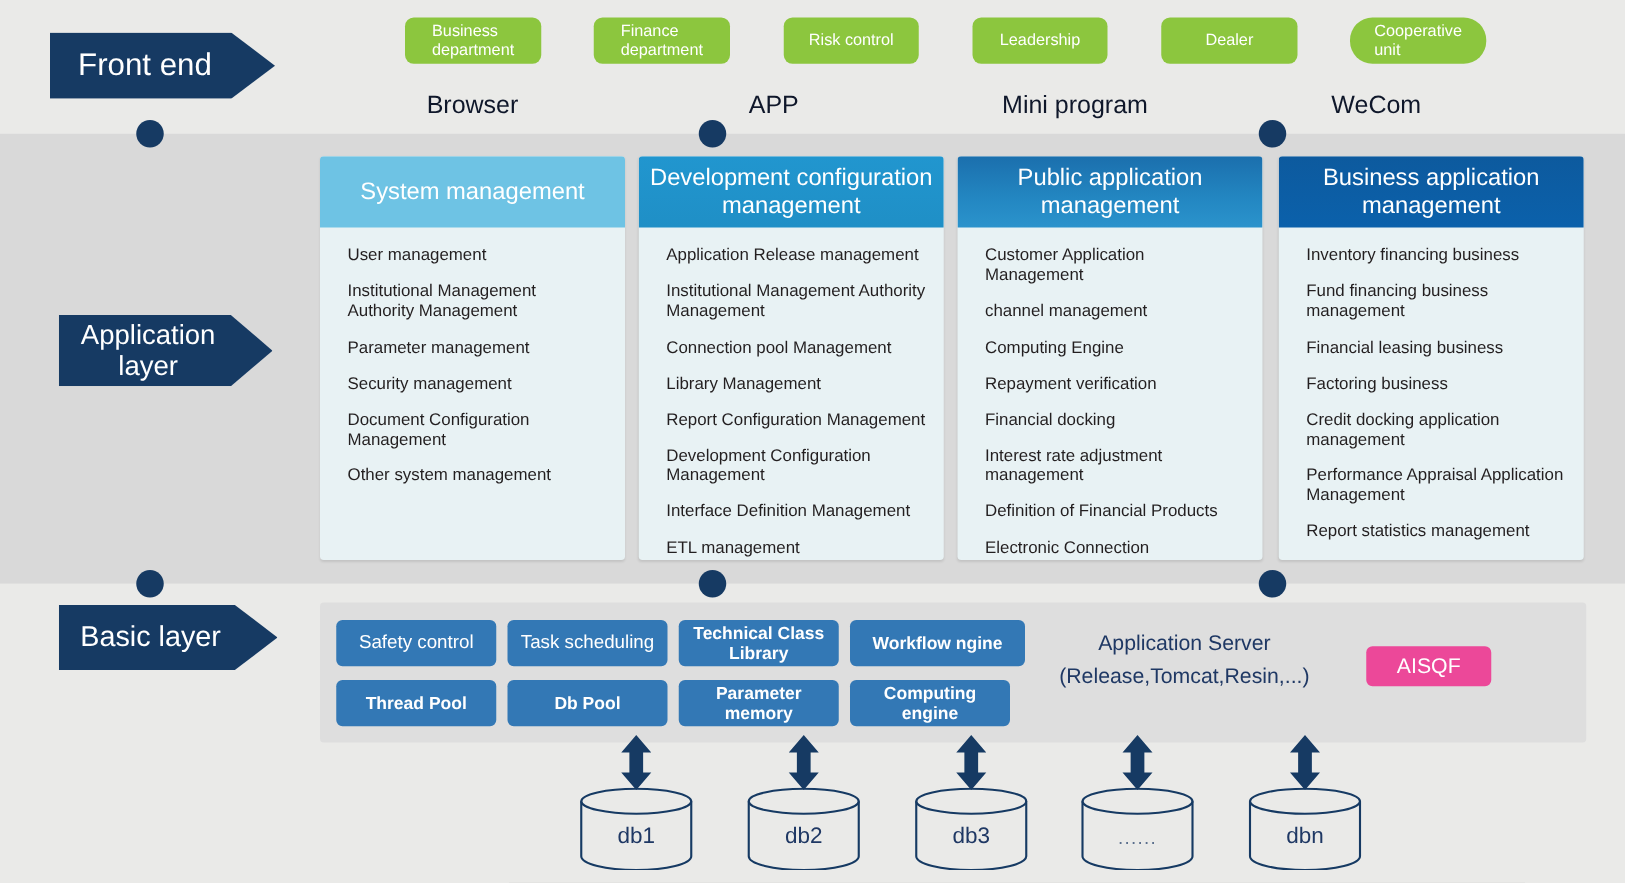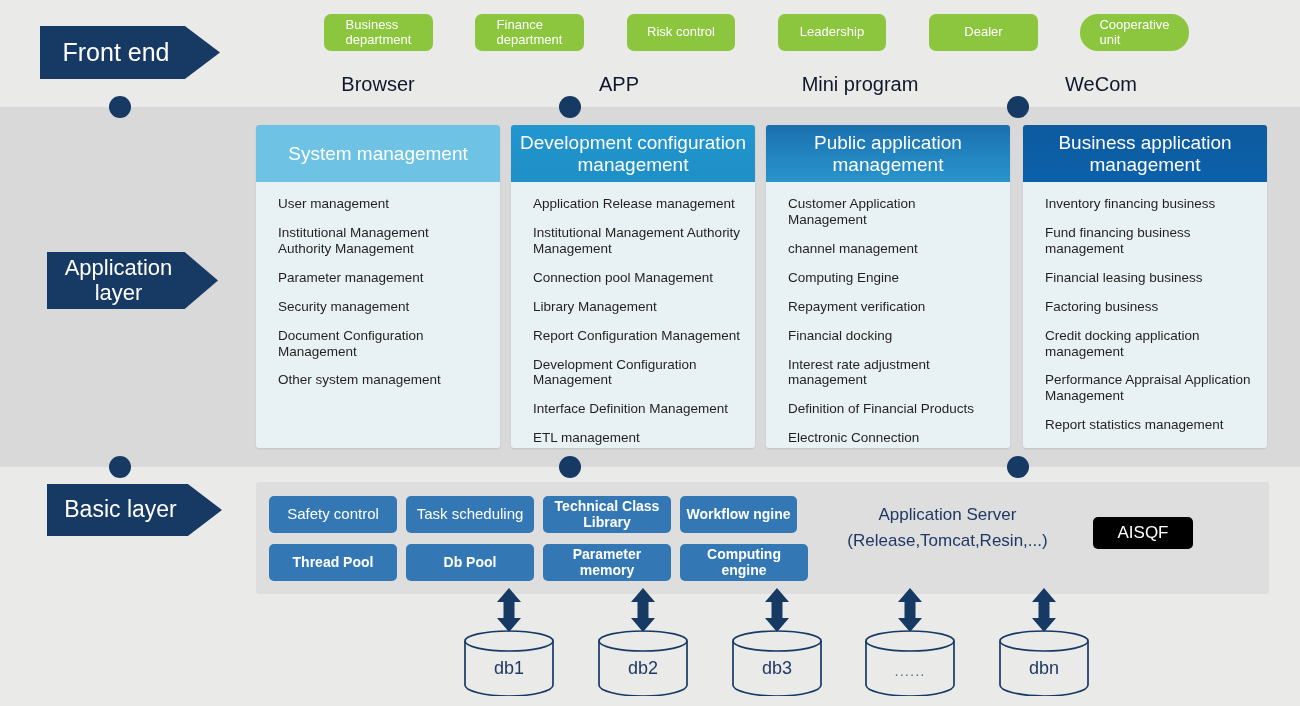--- a/index.html
+++ b/index.html
@@ -126,21 +126,21 @@
     position:absolute;
     left:820px;top:502px;width:255px;
     color:#1f3864;
     font-size:17px;
     text-align:center;
     line-height:1.5;
   }
   .aisqf{
     position:absolute;
     left:1093px;top:517px;width:100px;height:32px;
-    background:#000000;
+    background:#ec4899;
     color:#ffffff;
     border-radius:5px;
     font-size:17px;
     display:flex;align-items:center;justify-content:center;
   }
 
   
   .dbarrow{position:absolute;width:26px;height:44px;}
   .cyl-label{
     position:absolute;
@@ -276,21 +276,21 @@
   <div id="chips-host">
       <div class="blue-chip chip-light" style="left: 269px; top: 496px; width: 128px;">
         <span>Safety control</span>
       </div>
       <div class="blue-chip chip-light" style="left: 406px; top: 496px; width: 128px;">
         <span>Task scheduling</span>
       </div>
       <div class="blue-chip" style="left: 543px; top: 496px; width: 128px;">
         <span>Technical Class<br>Library</span>
       </div>
-      <div class="blue-chip" style="left: 680px; top: 496px; width: 117px;">
+      <div class="blue-chip" style="left: 680px; top: 496px; width: 140px;">
         <span>Workflow ngine</span>
       </div>
       <div class="blue-chip" style="left: 269px; top: 544px; width: 128px;">
         <span>Thread Pool</span>
       </div>
       <div class="blue-chip" style="left: 406px; top: 544px; width: 128px;">
         <span>Db Pool</span>
       </div>
       <div class="blue-chip" style="left: 543px; top: 544px; width: 128px;">
         <span>Parameter<br>memory</span>

